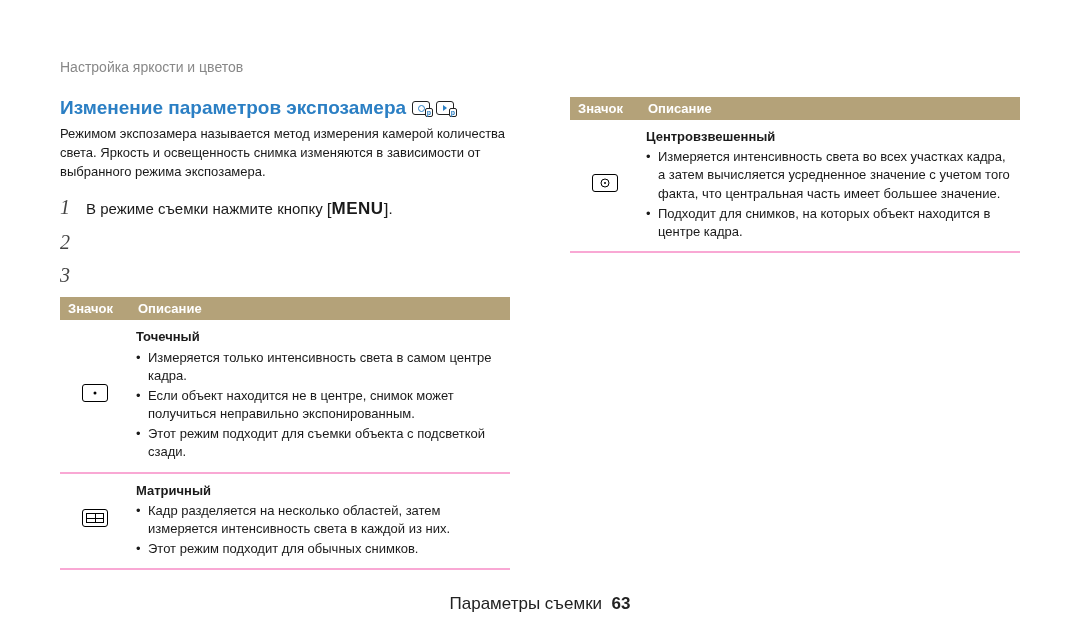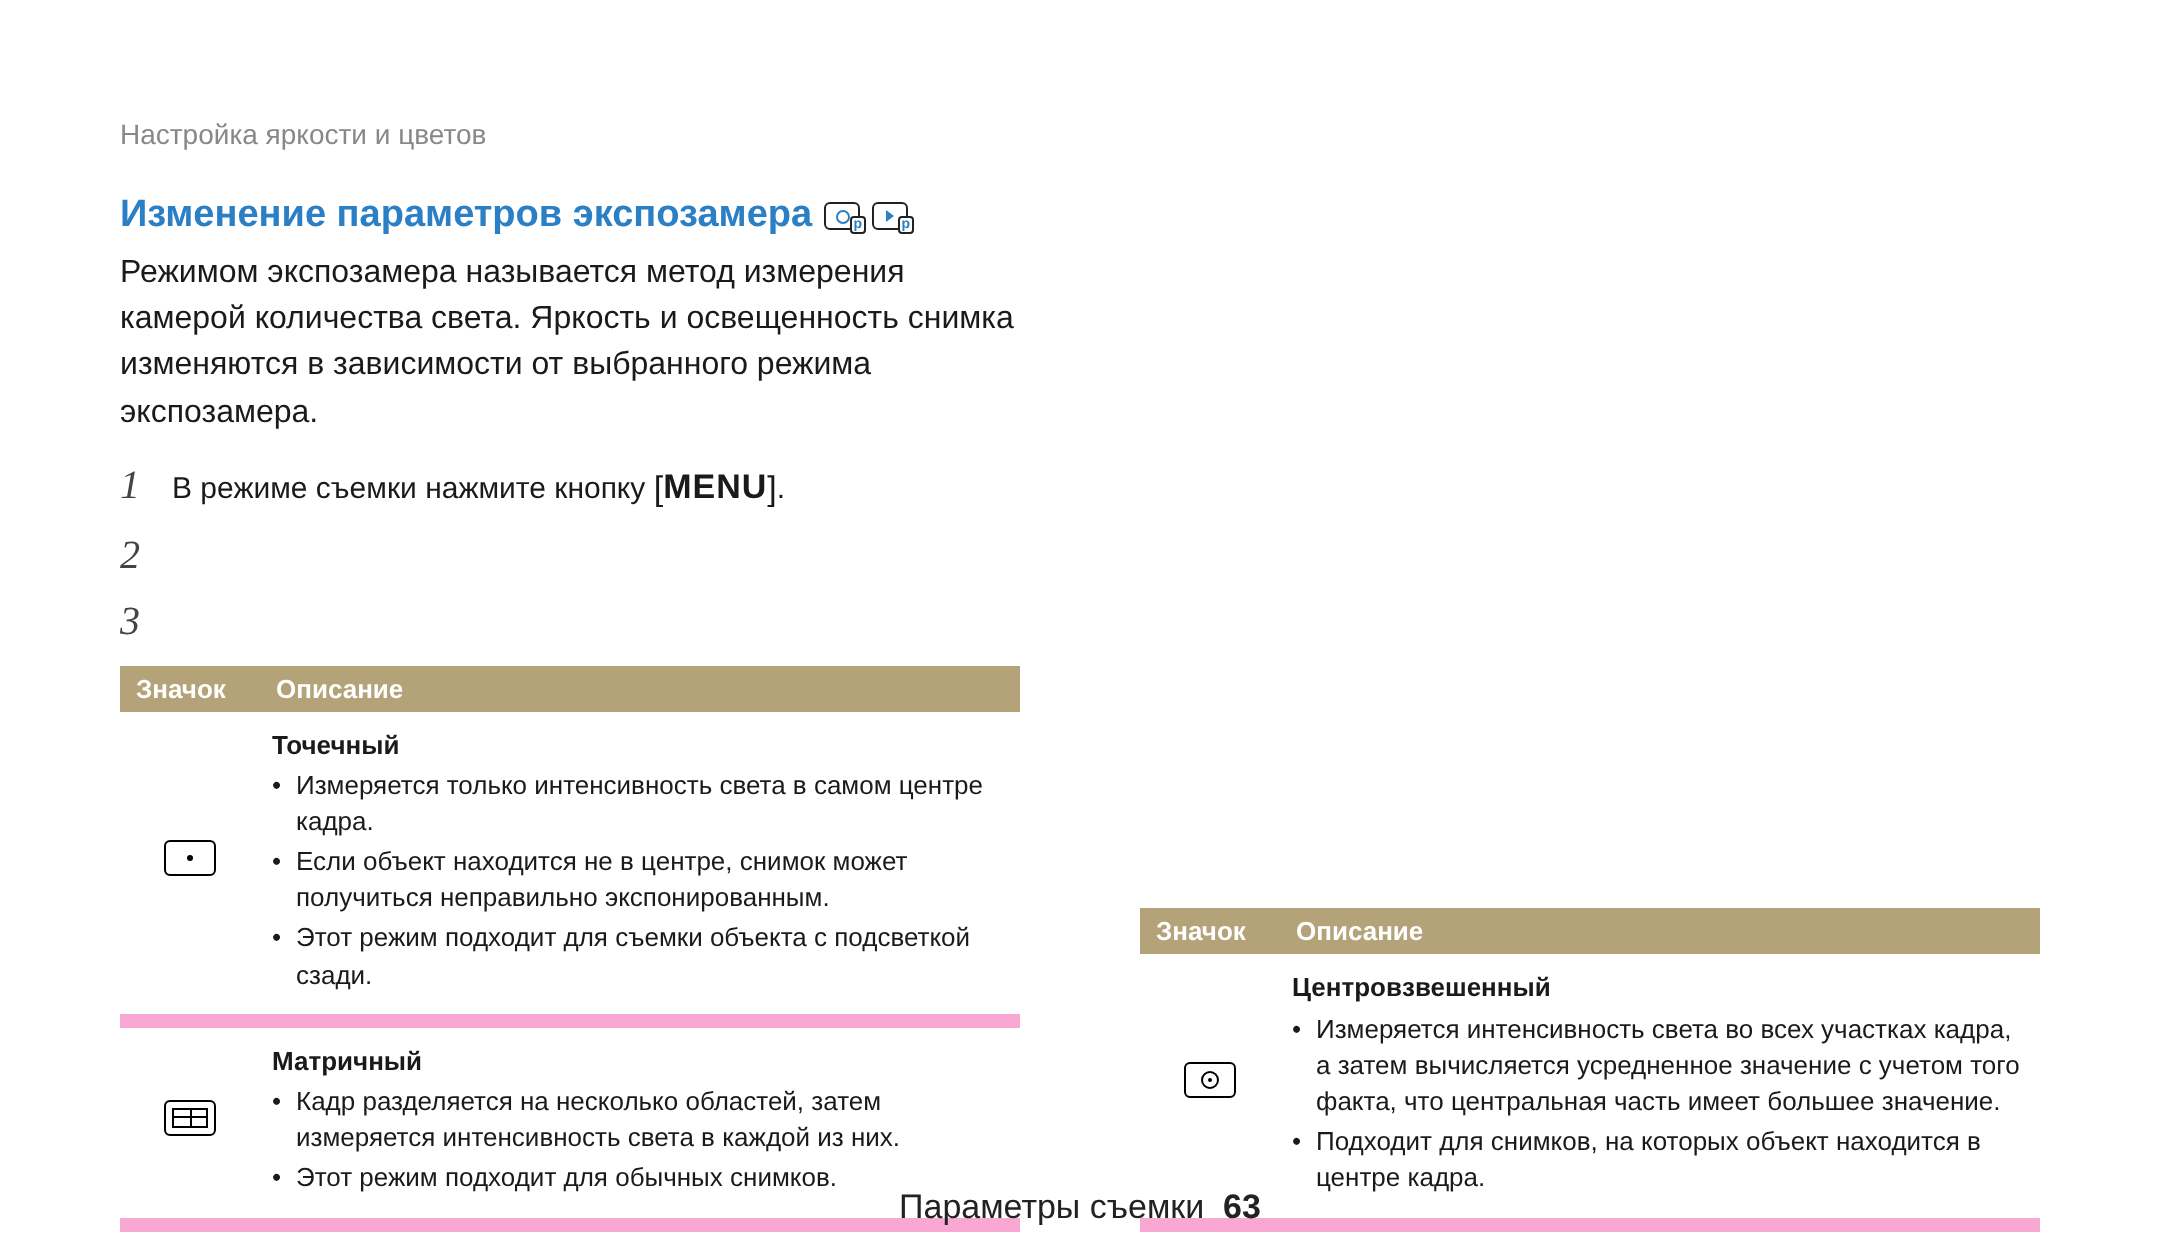--- a/index.html
+++ b/index.html
@@ -14,34 +14,33 @@
   }
   .breadcrumb {
     font-size: 14px;
     color: #888;
     margin-bottom: 22px;
     margin-top: 29px;
   }
   .cols {
     display: flex;
     gap: 60px;
-    align-items: flex-end;
   }
   .col { flex: 1; }
   .section-title {
     font-size: 19px;
     font-weight: bold;
     color: #2B7FC4;
     display: inline-flex;
     align-items: center;
     gap: 6px;
     margin-bottom: 6px;
   }
   .intro {
-    font-size: 16px;
+    font-size: 13px;
     line-height: 1.45;
     margin-bottom: 14px;
   }
   .steps { margin-bottom: 10px; }
   .step {
     display: flex;
     align-items: baseline;
     gap: 10px;
     margin-bottom: 10px;
   }
@@ -71,21 +70,21 @@
   }
   .thead {
     background: #B4A279;
     color: #fff;
     font-size: 13px;
     font-weight: bold;
   }
   .thead td { padding: 4px 8px; }
   .thead td:first-child { width: 70px; margin-top: 10px; }
   .trow td {
-    border-bottom: 7px solid #f9a8d4;
+    border-bottom: 2px solid #f9a8d4;
     padding: 8px 6px;
     vertical-align: middle;
     font-size: 13px;
     line-height: 1.4;
   }
   .trow td:first-child { text-align: center; }
   .desc-title {
     font-weight: bold;
     margin-bottom: 2px;
   }

